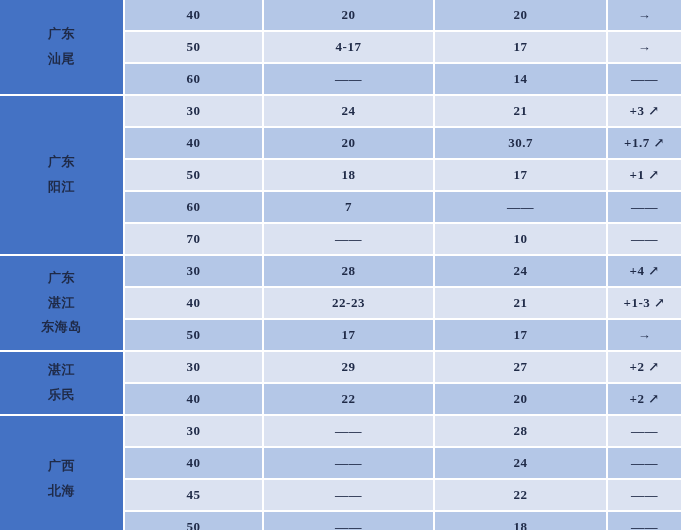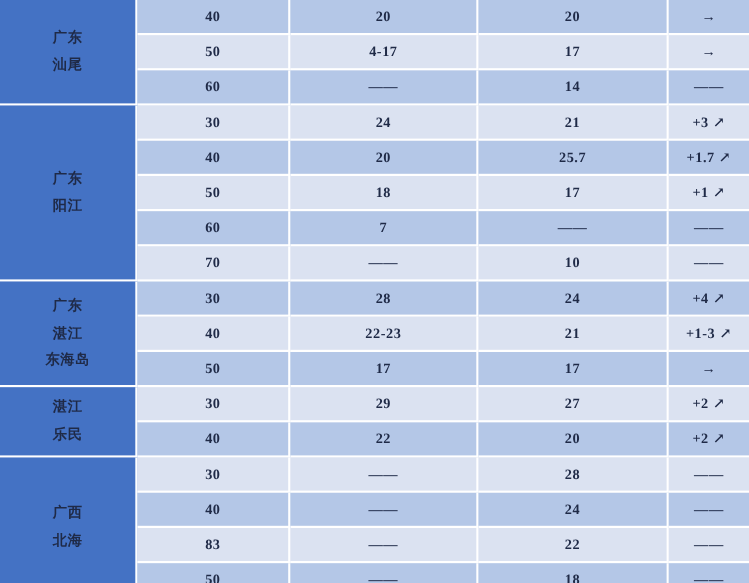--- a/index.html
+++ b/index.html
@@ -127,21 +127,21 @@
           </div>
         </td>
         <td class="data-cell level-cell">30</td>
         <td class="data-cell range-a-cell">24</td>
         <td class="data-cell range-b-cell">21</td>
         <td class="data-cell trend-cell trend-up">+3 ↗</td>
       </tr>
       <tr class="row-odd">
         <td class="data-cell level-cell">40</td>
         <td class="data-cell range-a-cell">20</td>
-        <td class="data-cell range-b-cell">25.7</td>
+        <td class="data-cell range-b-cell">30.7</td>
         <td class="data-cell trend-cell trend-up">+1.7 ↗</td>
       </tr>
       <tr class="row-even">
         <td class="data-cell level-cell">50</td>
         <td class="data-cell range-a-cell">18</td>
         <td class="data-cell range-b-cell">17</td>
         <td class="data-cell trend-cell trend-up">+1 ↗</td>
       </tr>
       <tr class="row-odd">
         <td class="data-cell level-cell">60</td>
@@ -210,21 +210,21 @@
         <td class="data-cell range-b-cell">28</td>
         <td class="data-cell trend-cell trend-none">——</td>
       </tr>
       <tr class="row-odd">
         <td class="data-cell level-cell">40</td>
         <td class="data-cell range-a-cell">——</td>
         <td class="data-cell range-b-cell">24</td>
         <td class="data-cell trend-cell trend-none">——</td>
       </tr>
       <tr class="row-even">
-        <td class="data-cell level-cell">83</td>
+        <td class="data-cell level-cell">45</td>
         <td class="data-cell range-a-cell">——</td>
         <td class="data-cell range-b-cell">22</td>
         <td class="data-cell trend-cell trend-none">——</td>
       </tr>
       <tr class="row-odd">
         <td class="data-cell level-cell">50</td>
         <td class="data-cell range-a-cell">——</td>
         <td class="data-cell range-b-cell">18</td>
         <td class="data-cell trend-cell trend-none">——</td>
       </tr>

